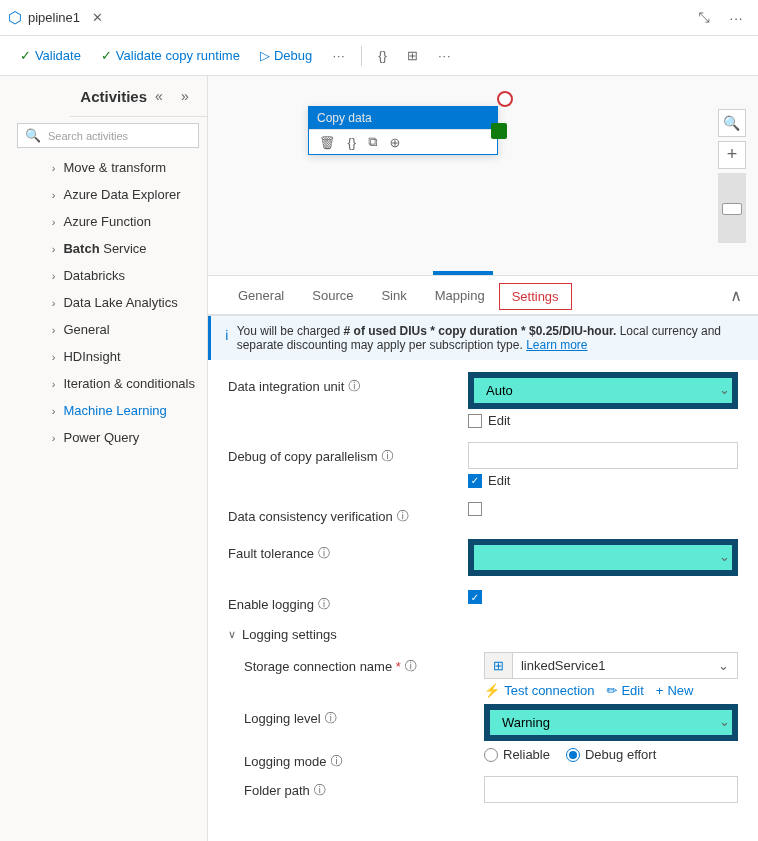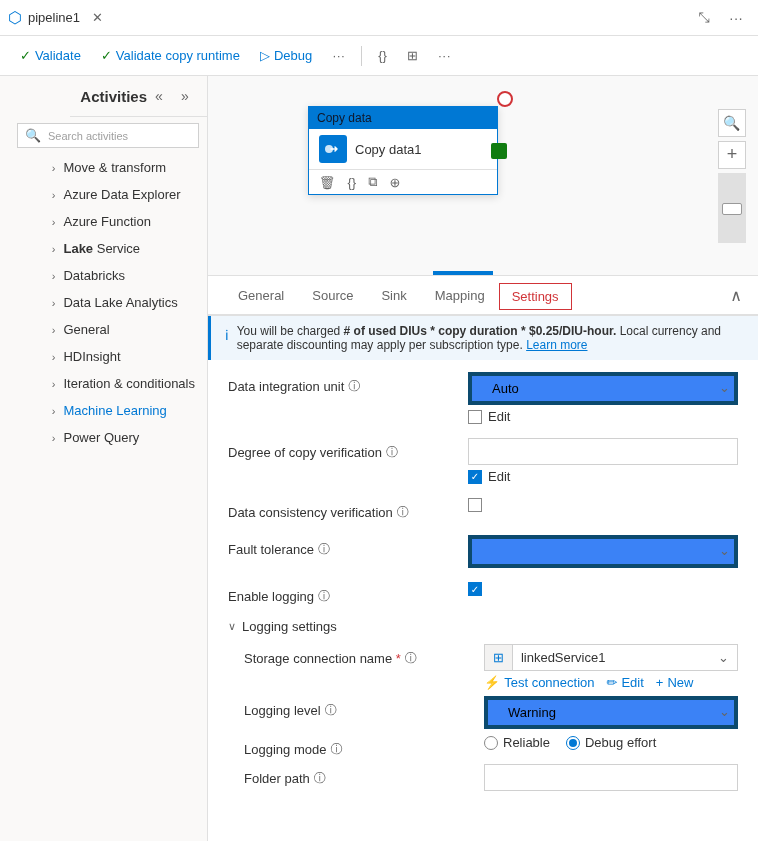--- a/index.html
+++ b/index.html
@@ -72,21 +72,21 @@
     }
 
     
     .copy-data-node {
       position: absolute; left: 100px; top: 30px;
       width: 190px;
       border: 1px solid #0078d4; background: #fff;
       box-shadow: 0 2px 8px rgba(0,0,0,0.15);
     }
     .node-header {
-      background: #0078d4; color: #0f172a; padding: 4px 8px; font-size: 12px; font-weight: 500;
+      background: #0078d4; color: #e5e5e5; padding: 4px 8px; font-size: 12px; font-weight: 500;
       display: flex; align-items: center; justify-content: space-between;
     }
     .node-body {
       padding: 6px 10px; display: flex; align-items: center; gap: 8px;
       font-size: 13px; color: #333;
     }
     .node-icon {
       width: 28px; height: 28px; background: #0078d4; border-radius: 3px;
       display: flex; align-items: center; justify-content: center; color: #fff; font-size: 16px;
     }
@@ -143,21 +143,21 @@
     .info-link { color: #0078d4; text-decoration: underline; cursor: pointer; }
 
     
     .form-area { padding: 12px 20px; display: flex; flex-direction: column; gap: 14px; }
     .form-row { display: flex; align-items: flex-start; gap: 10px; }
     .form-label { width: 230px; min-width: 230px; font-size: 13px; color: #333; padding-top: 6px; display: flex; align-items: center; gap: 4px; }
     .form-label .info-q { color: #666; font-size: 12px; cursor: pointer; }
     .form-control { flex: 1; }
     .select-wrapper { position: relative; }
     .select-wrapper::after { content: '⌄'; position: absolute; right: 8px; top: 50%; transform: translateY(-60%); color: #666; pointer-events: none; }
-    .select-wrapper select { width: 100%; padding: 5px 20px; border: 4px solid #0c4a6e; font-size: 13px; background: #3b82f6; appearance: none; cursor: pointer; }
+    .select-wrapper select { width: 100%; padding: 5px 12px; border: 6px solid #0c4a6e; font-size: 13px; background: #5eead4; appearance: none; cursor: pointer; }
     .form-input { width: 100%; padding: 5px 8px; border: 1px solid #d0d0d0; font-size: 13px; background: #fff; outline: none; }
     .checkbox-row { display: flex; align-items: center; gap: 6px; margin-top: 4px; font-size: 13px; color: #333; }
     .checkbox-checked { width: 14px; height: 14px; background: #0078d4; border: 1px solid #0078d4; display: flex; align-items: center; justify-content: center; color: #fff; font-size: 10px; cursor: pointer; }
     .checkbox-unchecked { width: 14px; height: 14px; border: 1px solid #888; background: #fff; cursor: pointer; }
 
     
     .section-header { display: flex; align-items: center; gap: 6px; font-size: 13px; color: #333; font-weight: 500; cursor: pointer; }
     .section-chevron { font-size: 11px; color: #666; }
     .sub-form { padding-left: 16px; display: flex; flex-direction: column; gap: 6px; }
     .linked-service-select {
@@ -245,21 +245,21 @@
       <div class="nav-item">
         <span class="chevron">›</span>
         <span>Azure Data Explorer</span>
       </div>
       <div class="nav-item">
         <span class="chevron">›</span>
         <span>Azure Function</span>
       </div>
       <div class="nav-item">
         <span class="chevron">›</span>
-        <span><strong>Lake</strong> Service</span>
+        <span><strong>Batch</strong> Service</span>
       </div>
       <div class="nav-item">
         <span class="chevron">›</span>
         <span>Databricks</span>
       </div>
       <div class="nav-item">
         <span class="chevron">›</span>
         <span>Data Lake Analytics</span>
       </div>
       <div class="nav-item">
@@ -285,29 +285,20 @@
     </div>
   </div>
 
   <div class="canvas-area">
 
     <div class="pipeline-canvas">
 
       <div class="copy-data-node">
         <div class="node-header">
           <span>Copy data</span>
-        </div>
-        <div class="node-body">
-          <div class="node-icon">
-            <svg width="18" height="18" viewBox="0 0 18 18" fill="none">
-              <circle cx="5" cy="9" r="4" fill="#fff" opacity="0.8"></circle>
-              <path d="M7 9h6M11 7l2 2-2 2" stroke="#fff" stroke-width="1.5" stroke-linecap="round" stroke-linejoin="round"></path>
-            </svg>
-          </div>
-          <span>Copy data1</span>
         </div>
         <div class="node-footer">
           <span class="node-footer-icon">🗑</span>
           <span class="node-footer-icon">{}</span>
           <span class="node-footer-icon">⧉</span>
           <span class="node-footer-icon">⊕</span>
         </div>
         <div class="node-connector-right"></div>
         <div class="node-connector-red"></div>
       </div>
@@ -358,21 +349,21 @@
             </div>
             <div class="checkbox-row">
               <div class="checkbox-unchecked"></div>
               <span>Edit</span>
             </div>
           </div>
         </div>
 
         <div class="form-row">
           <div class="form-label">
-            <span>Degree of copy verification</span>
+            <span>Debug of copy parallelism</span>
             <span class="info-q">ⓘ</span>
           </div>
           <div class="form-control">
             <input type="text" class="form-input" value="" style="">
             <div class="checkbox-row">
               <div class="checkbox-checked">✓</div>
               <span>Edit</span>
             </div>
           </div>
         </div>

